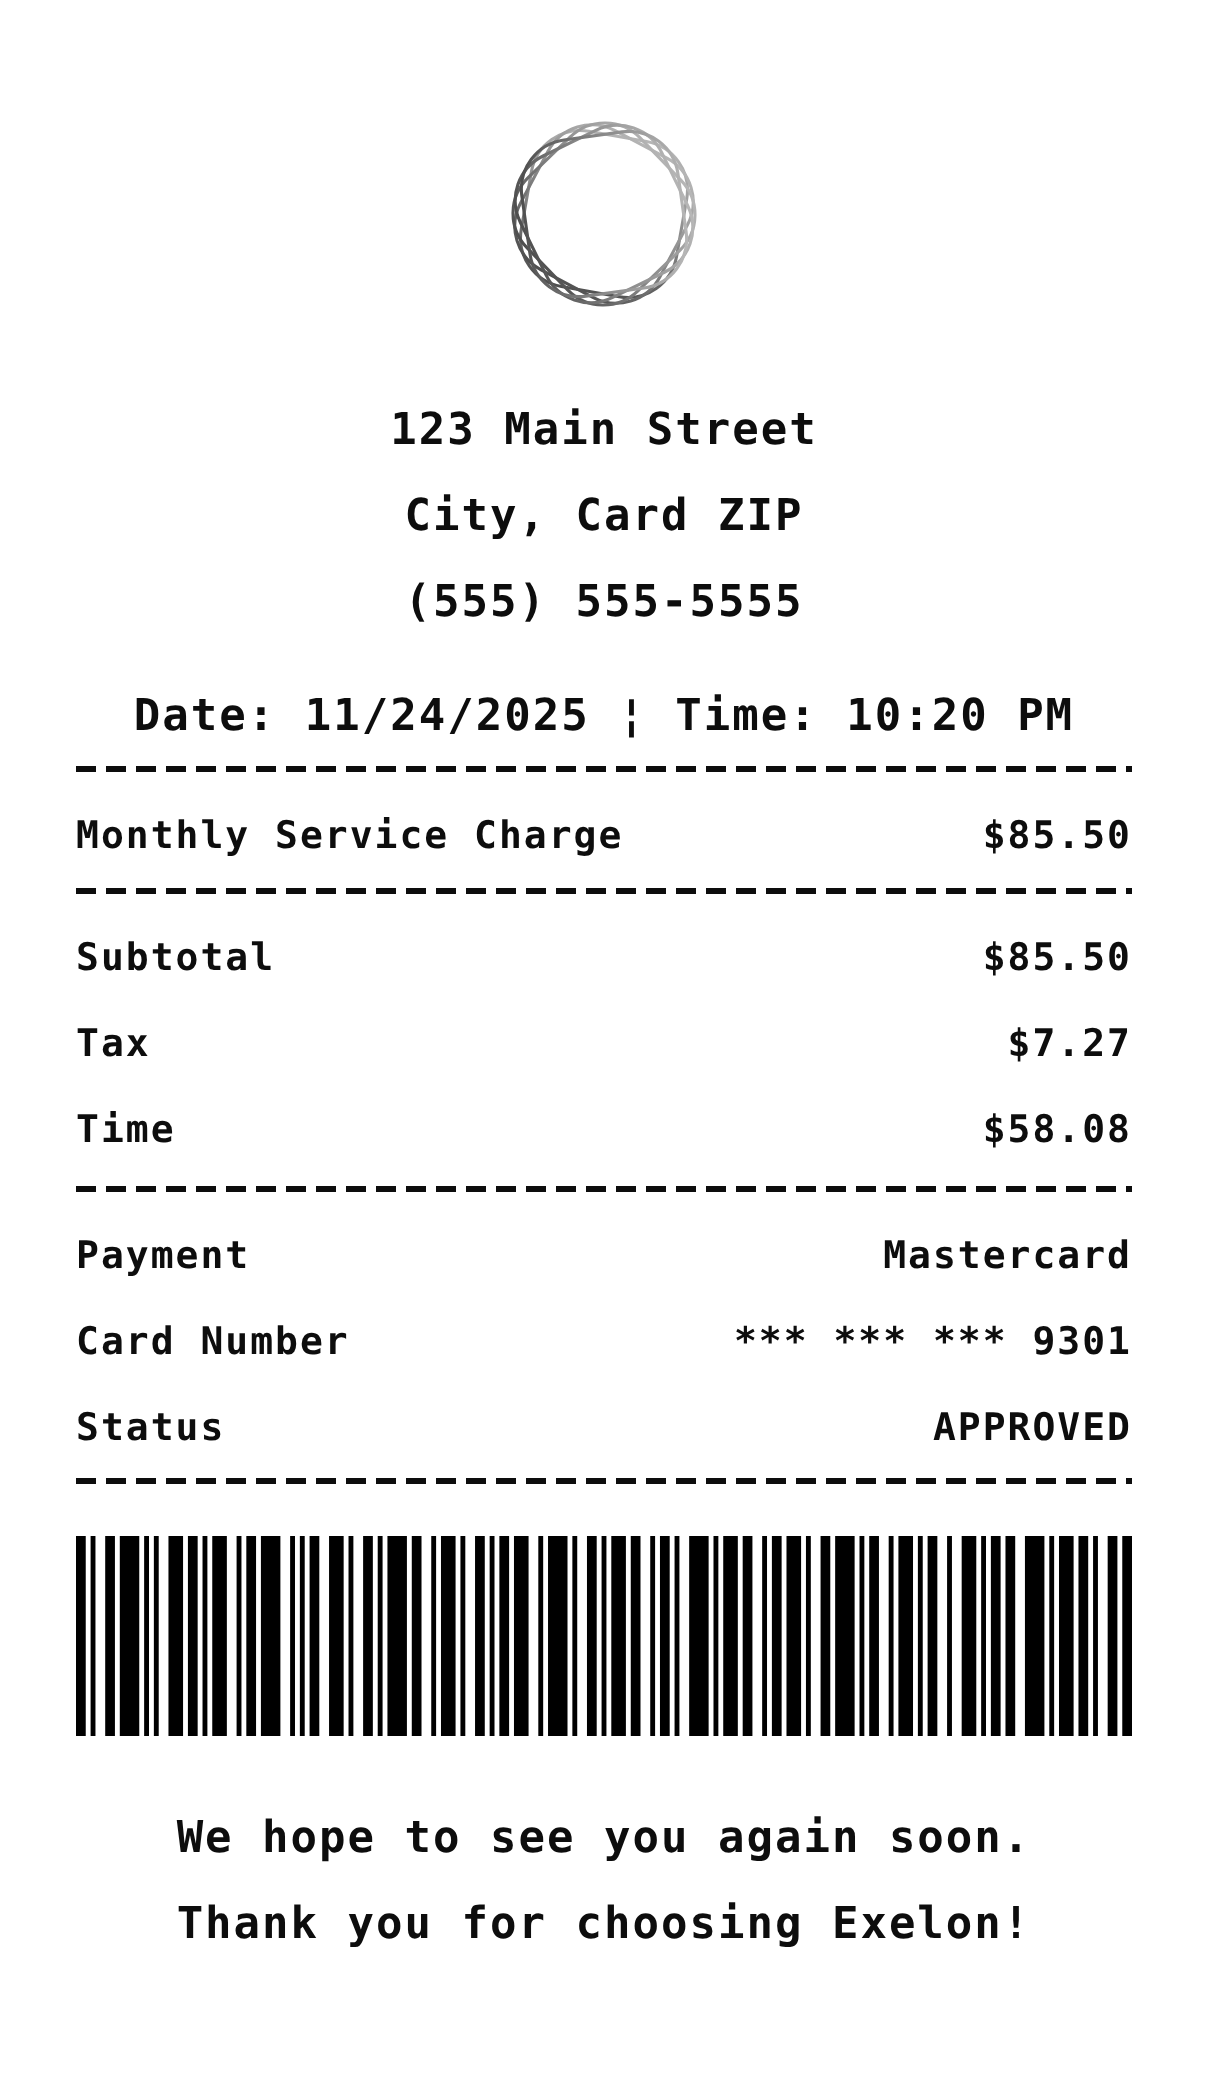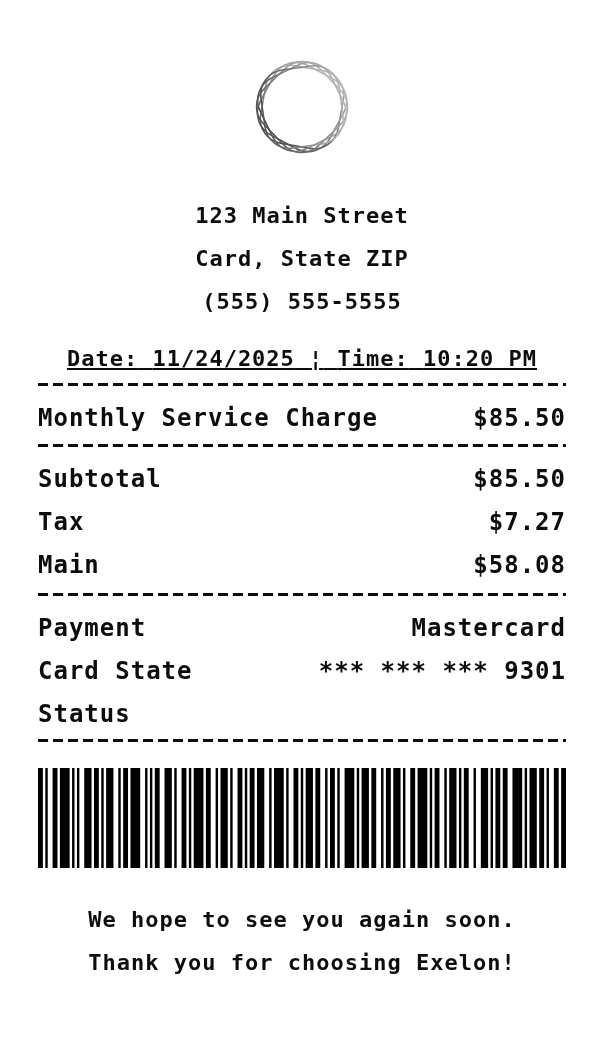--- a/index.html
+++ b/index.html
@@ -22,35 +22,35 @@
     height:110px; margin-bottom:32px;
     display:flex; justify-content:center; align-items:center;
   }
 
   .center-line{
     text-align:center;
     font-size:22px; letter-spacing:1px;
     line-height:43px;
     white-space:nowrap;
   }
-  .date-line{ margin-top:14px;text-decoration:underline; }
+  .date-line{ margin-top:14px; }
   .date-line span{ display:inline; }
 
   .divider{
     height:3px; width:100%;
     background:repeating-linear-gradient(90deg, var(--ink) 0 10px, transparent 10px 15px);
   }
   .divider.d1{ margin-top:3px; }
   .divider.d2{ margin-top:4px; }
   .divider.d3{ margin-top:6px; }
   .divider.d4{ margin-top:3px; }
 
   .row{
     display:flex; justify-content:space-between; align-items:baseline;
-    font-size:24px; letter-spacing:1px; line-height:43px;
+    font-size:19px; letter-spacing:1px; line-height:43px;
     white-space:nowrap;
   }
   .section{ margin-top:11px; }
 
   .barcode{
     display:block;
     margin-top:26px;
     width:100%; height:100px;
     fill:#000;
   }
@@ -75,21 +75,21 @@
         <rect x="-43" y="-43" width="86" height="86" rx="27" transform="rotate(10)"></rect>
         <rect x="-43" y="-43" width="86" height="86" rx="27" transform="rotate(28)"></rect>
         <rect x="-43" y="-43" width="86" height="86" rx="27" transform="rotate(46)"></rect>
         <rect x="-43" y="-43" width="86" height="86" rx="27" transform="rotate(64)"></rect>
         <rect x="-43" y="-43" width="86" height="86" rx="27" transform="rotate(82)"></rect>
       </g>
     </svg>
   </div>
 
   <div class="center-line">123 Main Street</div>
-  <div class="center-line">Card, State ZIP</div>
+  <div class="center-line">City, Card ZIP</div>
   <div class="center-line">(555) 555-5555</div>
 
   <div class="center-line date-line"><span>Date:</span> <span>11/24/2025</span> <span>¦</span> <span>Time:</span> <span>10:20 PM</span></div>
 
   <div class="divider d1"></div>
 
   <div class="section">
     <div class="row">
       <span>Monthly Service Charge</span>
       <span>$85.50</span>
@@ -101,38 +101,39 @@
   <div class="section">
     <div class="row">
       <span>Subtotal</span>
       <span>$85.50</span>
     </div>
     <div class="row">
       <span>Tax</span>
       <span>$7.27</span>
     </div>
     <div class="row">
-      <span>Main</span>
+      <span>Time</span>
       <span>$58.08</span>
     </div>
   </div>
 
   <div class="divider d3"></div>
 
   <div class="section">
     <div class="row">
       <span>Payment</span>
       <span>Mastercard</span>
     </div>
     <div class="row">
-      <span>Card State</span>
+      <span>Card Number</span>
       <span>*** *** *** 9301</span>
     </div>
     <div class="row">
       <span>Status</span>
+      <span>APPROVED</span>
     </div>
   </div>
 
   <div class="divider d4"></div>
 
   <svg id="barcode" class="barcode" preserveAspectRatio="none" aria-hidden="true" viewBox="0 0 217 100">
       <rect x="0" y="0" width="2" height="100"></rect>
       <rect x="3" y="0" width="1" height="100"></rect>
       <rect x="6" y="0" width="2" height="100"></rect>
       <rect x="9" y="0" width="4" height="100"></rect>

